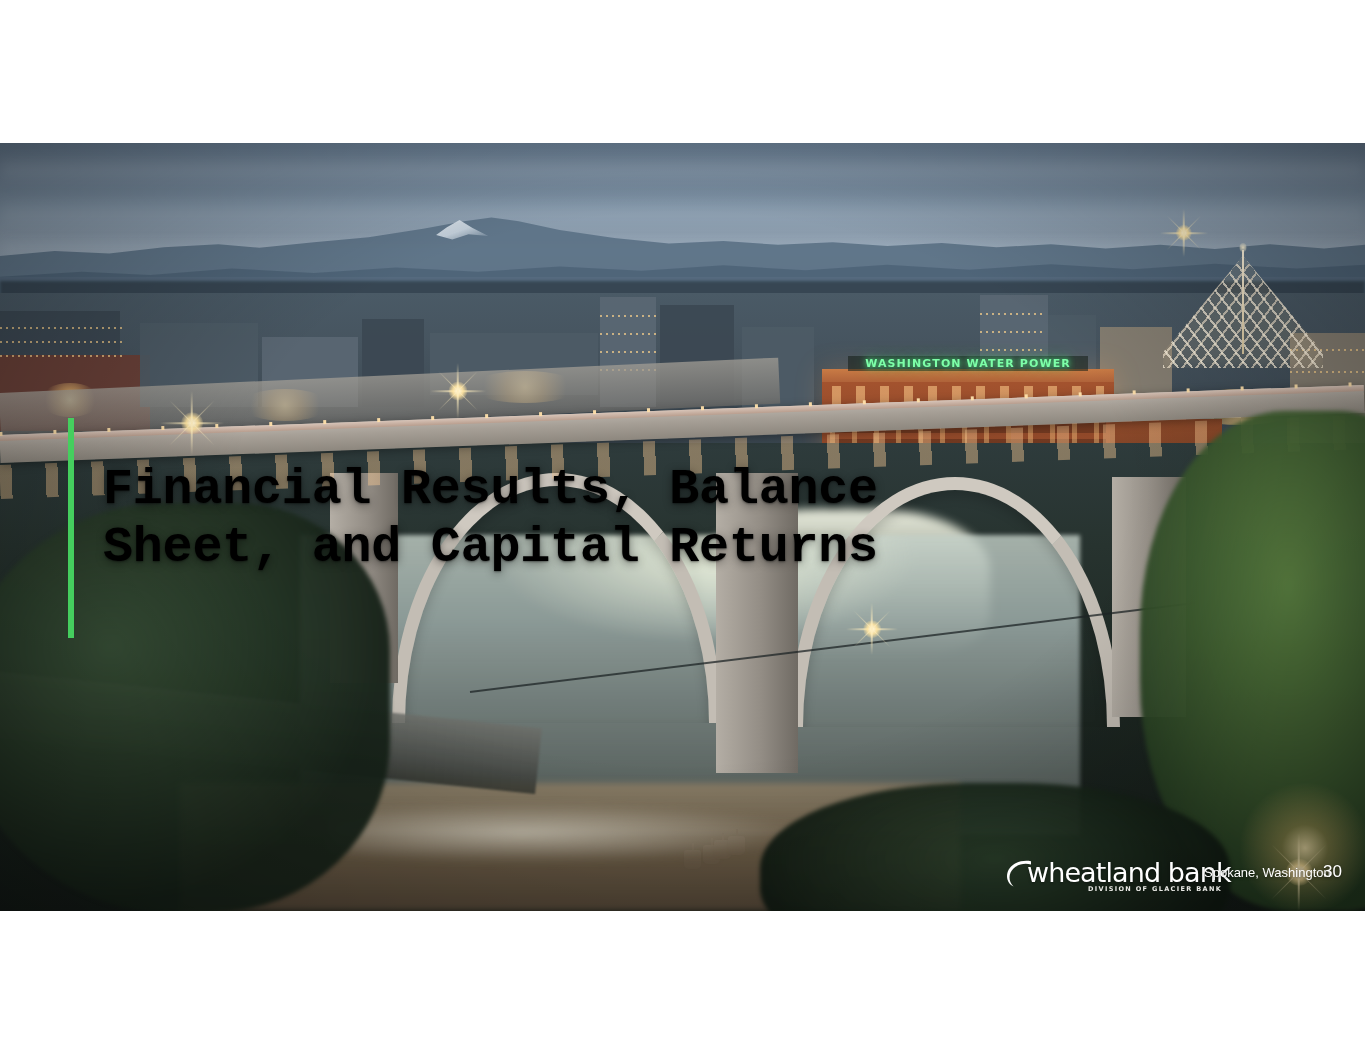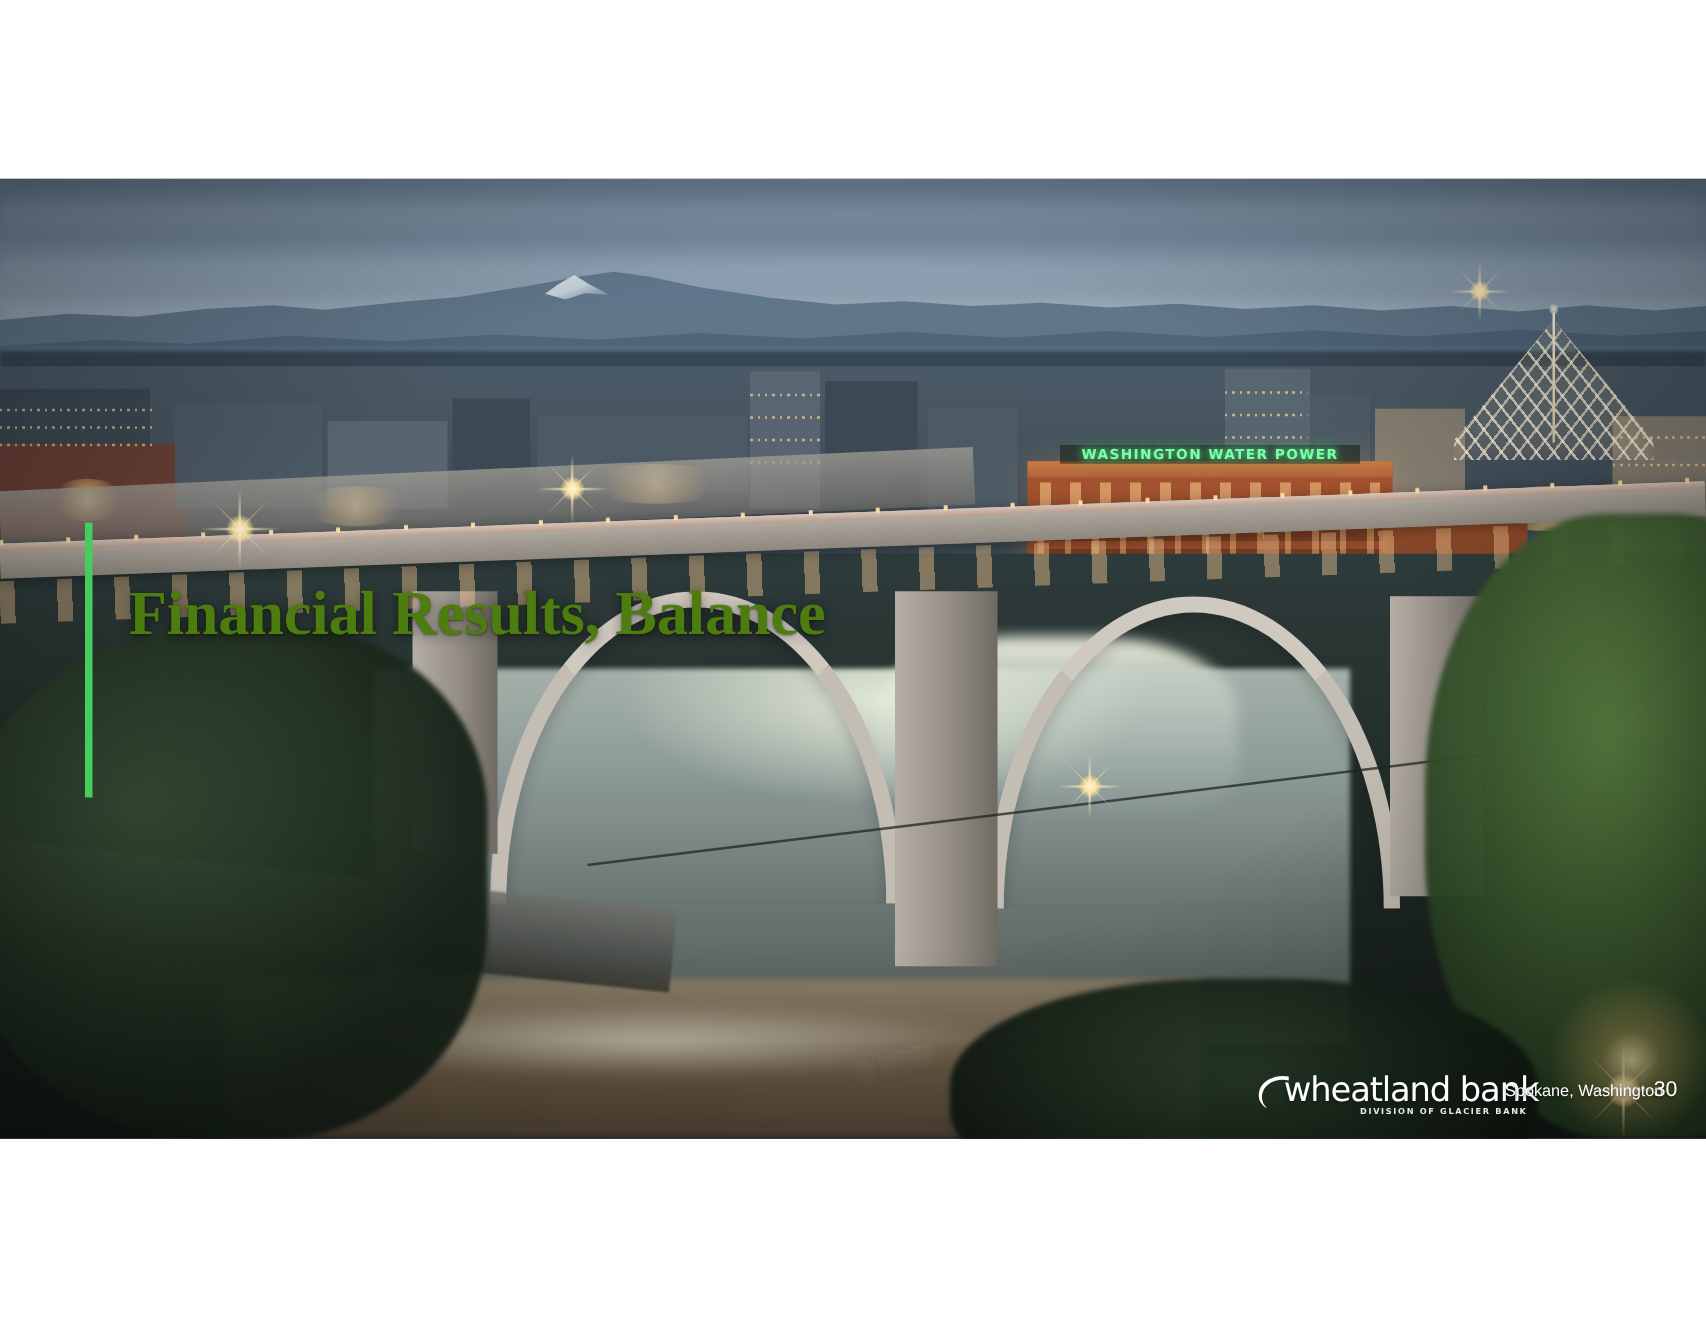--- a/index.html
+++ b/index.html
@@ -276,24 +276,24 @@
     pointer-events:none;
   }
 
   
   .accent-bar {
     position:absolute; left:68px; top:418px; width:6px; height:220px;
     background:#45ce5e; z-index:9;
   }
   .title {
     position:absolute; left:103px; top:461px; width:820px; z-index:10;
-    color:#4d7c0f; font-weight:700; font-size:50px; line-height:1.16;
+    color:#000000; font-weight:700; font-size:50px; line-height:1.16;
     letter-spacing:-.2px;
     text-shadow:0 2px 10px rgba(0,0,0,.45), 0 1px 2px rgba(0,0,0,.4);
-    font-family:Liberation Serif, serif;
+    font-family:Liberation Mono, monospace;
   }
   .title-line { display:block; }
 
   
   .logo { position:absolute; left:1004px; top:856px; width:186px; height:38px; z-index:12; }
   .logo-swoosh { position:absolute; left:0; top:2px; width:30px; height:30px; }
   .logo-word {
     position:absolute; left:23px; top:1px;
     font-size:27px; font-weight:400; color:#ffffff; letter-spacing:-.9px;
     font-family:"DejaVu Sans", sans-serif; white-space:nowrap;
@@ -442,20 +442,21 @@
         <span class="sb-d2"></span>
     </div>
 
     <div class="vignette"></div>
   </div>
 
   <div class="accent-bar"></div>
 
   <div class="title">
     <span class="title-line">Financial Results, Balance</span>
+    <span class="title-line">Sheet, and Capital Returns</span>
   </div>
 
   <div class="logo">
     <svg class="logo-swoosh" viewBox="0 0 30 30">
       <path d="M27 3.2 C16 1.2, 5.4 6.6, 3.4 15 C1.8 21.6, 5.4 26.6, 9.6 28.4 C5.6 24.8, 4.4 19.6, 6.6 14.6 C9.4 8.2, 17.6 4.2, 27 6.4 Z" fill="#ffffff"></path>
     </svg>
     <div class="logo-word">wheatland bank</div>
     <div class="logo-sub">DIVISION OF GLACIER BANK</div>
   </div>
 

